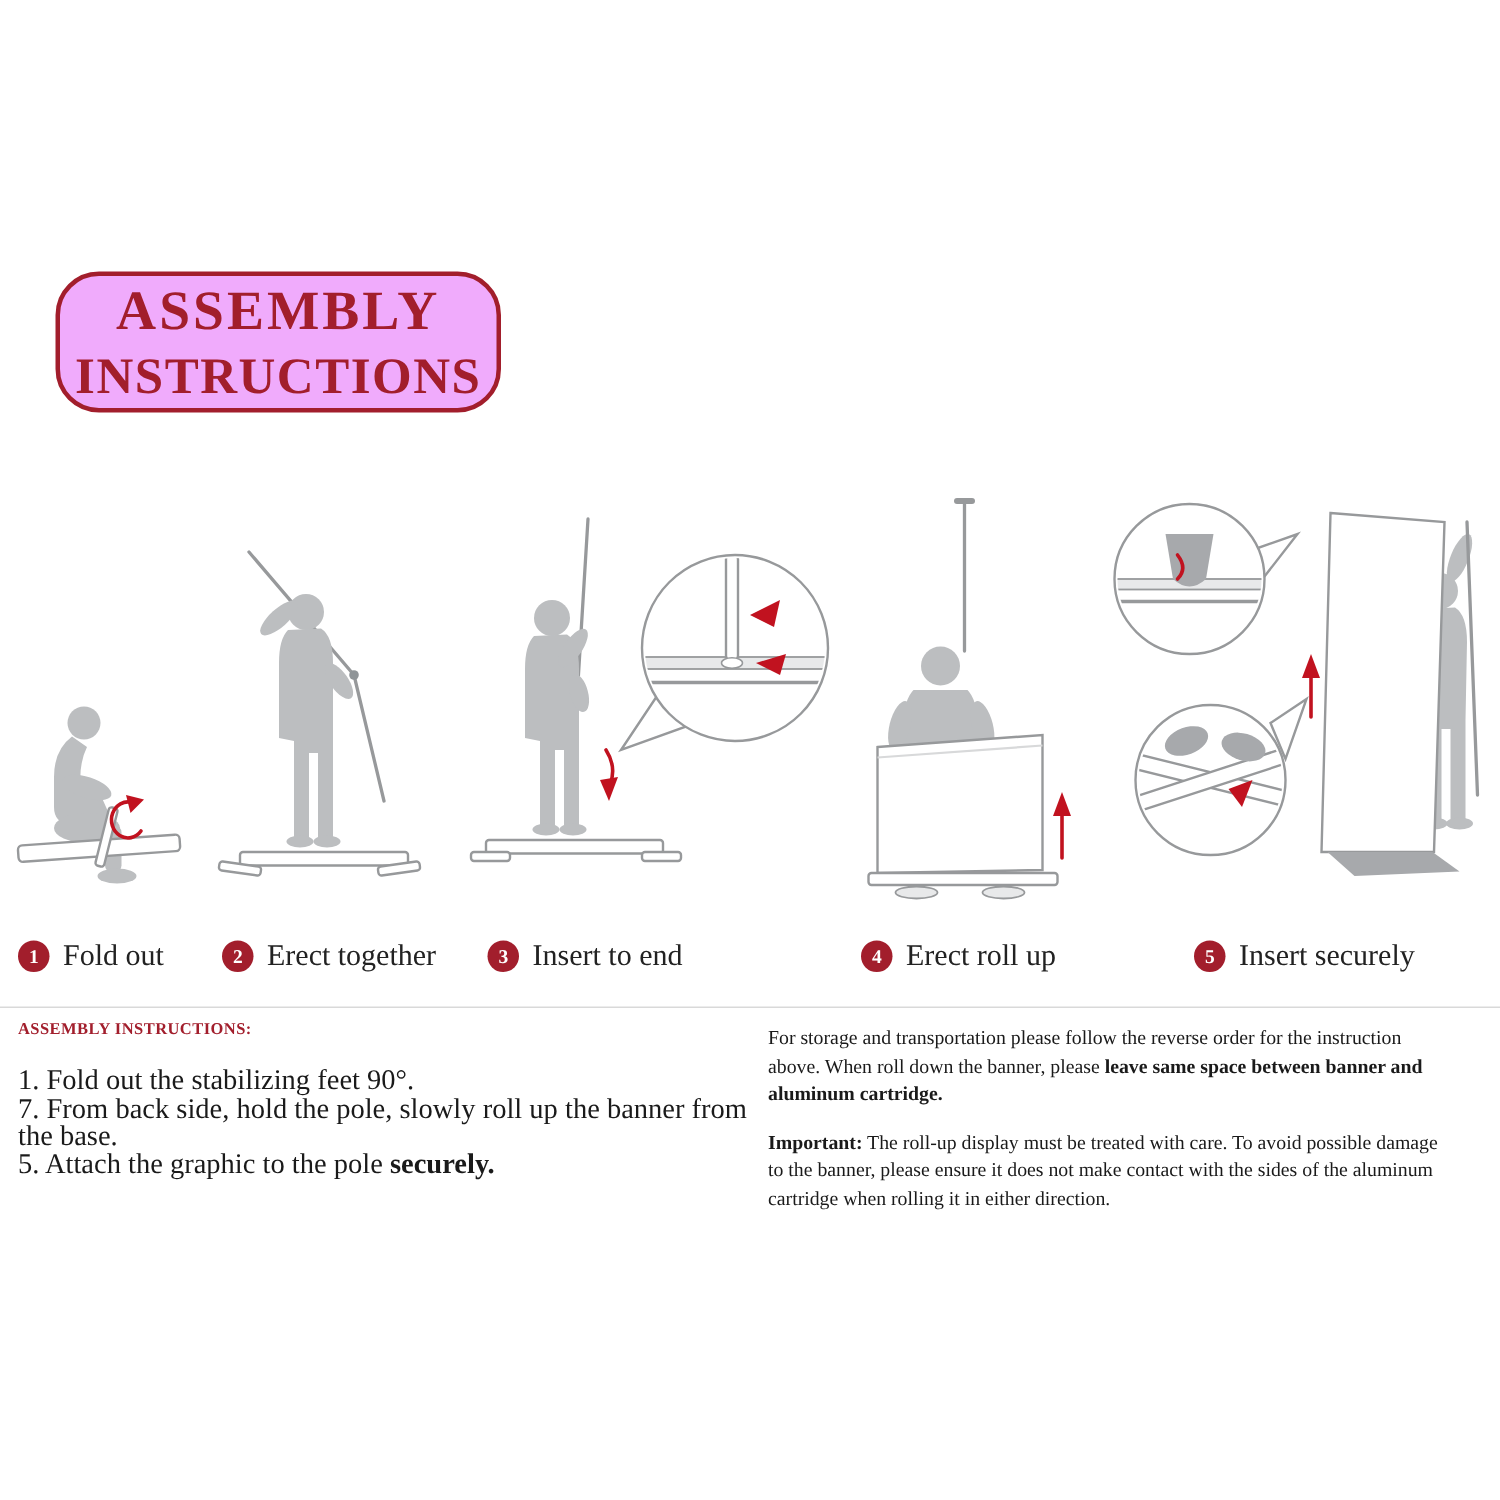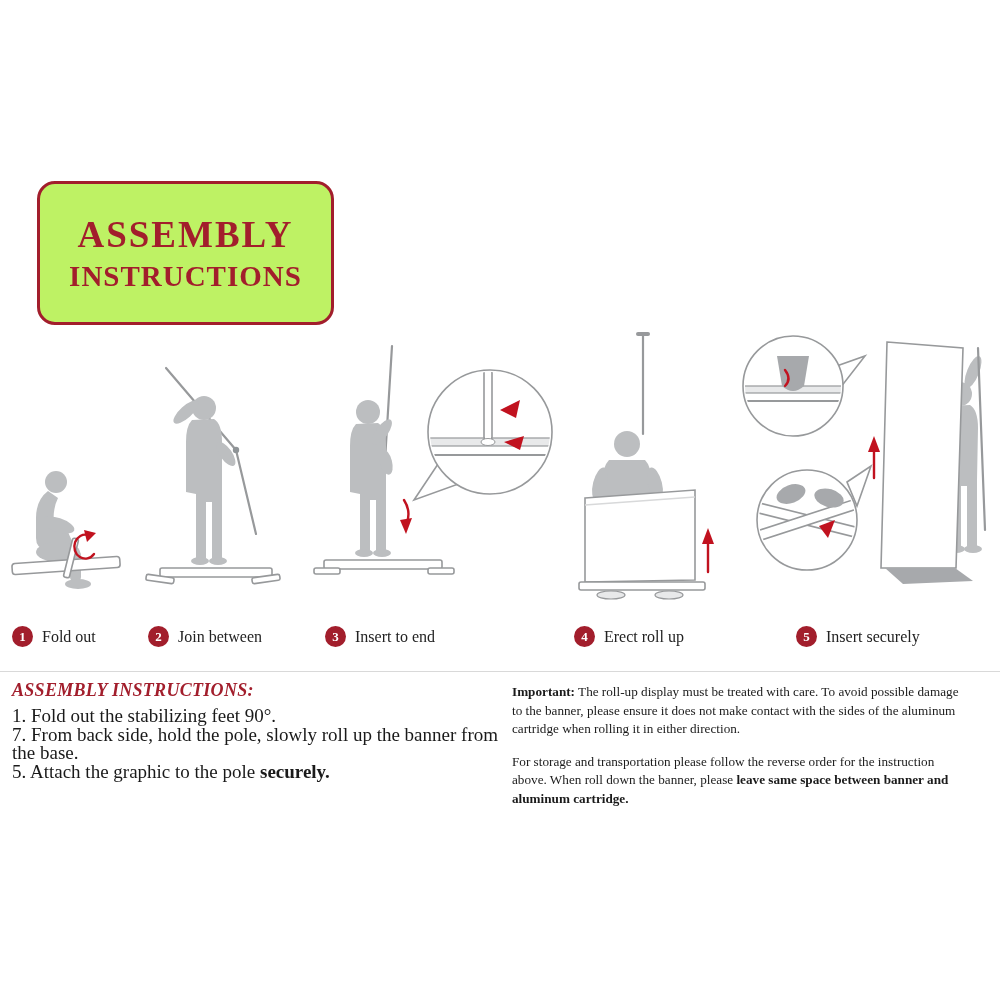--- a/index.html
+++ b/index.html
@@ -8,27 +8,27 @@
     --silhouette:#BCBEC0;
     --text:#1A1A1A;
     --divider:#D9D9D9;
   }
   *{box-sizing:border-box;margin:0;padding:0;}
   html,body{width:1000px;height:1000px;background:#ffffff;}
   body{position:relative;overflow:hidden;font-family:"Liberation Serif","DejaVu Serif",serif;color:var(--text);}
 
   
   .title-box{
-    position:absolute;left:37px;top:181px;width:297px;height:144px;
-    border:3.5px solid var(--accent);border-radius:18px;
+    position:absolute;left:37px;top:181px;width:297px;height:94px;
+    border:3.5px solid var(--accent);border-radius:29px;
     display:flex;flex-direction:column;align-items:center;justify-content:center;
-    gap:4px;background:#bef264;
+    gap:4px;background:#f0abfc;
   }
   .title-line1{font-size:37px;font-weight:bold;color:var(--accent);letter-spacing:2px;}
-  .title-line2{font-size:29px;font-weight:bold;color:var(--accent);letter-spacing:1px;}
+  .title-line2{font-size:34px;font-weight:bold;color:var(--accent);letter-spacing:1px;}
 
   
   .illu{position:absolute;}
   .illu svg{display:block;width:100%;height:100%;}
   .panel{fill:#ffffff;stroke:#97999B;stroke-width:1.6;}
   .soft{fill:#E8E9EA;stroke:#97999B;stroke-width:1.2;}
   .sil{fill:var(--silhouette,#BCBEC0);}
   .sil-dark{fill:#A7A9AC;}
   .ln{stroke:#97999B;stroke-width:2.2;fill:none;stroke-linecap:round;}
   .redline{stroke:var(--arrow,#C1121F);stroke-width:2.4;fill:none;stroke-linecap:round;}
@@ -40,28 +40,28 @@
   #illu-4{left:575px;top:332px;width:145px;height:280px;}
   #illu-5{left:735px;top:328px;width:255px;height:290px;}
 
   
   .step-marker{position:absolute;top:626px;display:flex;align-items:center;gap:9px;}
   #step-1{left:12px;} #step-2{left:148px;} #step-3{left:325px;} #step-4{left:574px;} #step-5{left:796px;}
   .step-num{
     width:21px;height:21px;border-radius:50%;background:var(--accent);
     color:#fff;font-size:13px;font-weight:bold;display:flex;align-items:center;justify-content:center;
   }
-  .step-label{font-size:16px;color:#222;}
+  .step-label{font-size:20px;color:#222;}
 
   
   .divider{position:absolute;left:0;top:671px;width:1000px;height:1px;background:var(--divider);}
 
   
   .instr-panel{position:absolute;left:12px;top:680px;width:486px;}
-  .instr-heading{font-size:18px;font-weight:bold;color:var(--accent);letter-spacing:0.3px;margin-bottom:6px;font-style:italic;}
+  .instr-heading{font-size:11px;font-weight:bold;color:var(--accent);letter-spacing:0.3px;margin-bottom:20px;}
   .instr-list{list-style:none;}
   .instr-list li{font-size:19px;line-height:18.5px;color:var(--text);}
   .bold{font-weight:bold;}
 
   .notes-panel{position:absolute;left:512px;top:683px;width:452px;}
   .notes-panel p{font-size:13.2px;line-height:18.5px;color:var(--text);}
   .notes-panel p + p{margin-top:14px;}
 </style>
 </head>
 <body>
@@ -229,21 +229,21 @@
     </g>
   </svg>
 </div>
 
 <div class="step-marker" id="step-1">
   <div class="step-num">1</div>
   <div class="step-label">Fold out</div>
 </div>
 <div class="step-marker" id="step-2">
   <div class="step-num">2</div>
-  <div class="step-label">Join between</div>
+  <div class="step-label">Erect together</div>
 </div>
 <div class="step-marker" id="step-3">
   <div class="step-num">3</div>
   <div class="step-label">Insert to end</div>
 </div>
 <div class="step-marker" id="step-4">
   <div class="step-num">4</div>
   <div class="step-label">Erect roll up</div>
 </div>
 <div class="step-marker" id="step-5">
@@ -256,15 +256,15 @@
 <div class="instr-panel">
   <div class="instr-heading">ASSEMBLY INSTRUCTIONS:</div>
   <ul class="instr-list">
     <li><span>1. Fold out the stabilizing feet 90°.</span><span class="bold"></span></li>
     <li><span>7. From back side, hold the pole, slowly roll up the banner from the base.</span><span class="bold"></span></li>
     <li><span>5. Attach the graphic to the pole </span><span class="bold">securely.</span></li>
   </ul>
 </div>
 
 <div class="notes-panel">
+  <p><span>For storage and transportation please follow the reverse order for the instruction above. When roll down the banner, please </span><span class="bold">leave same space between banner and aluminum cartridge.</span></p>
   <p><span class="bold">Important:</span><span> The roll-up display must be treated with care. To avoid possible damage to the banner, please ensure it does not make contact with the sides of the aluminum cartridge when rolling it in either direction.</span></p>
-  <p><span>For storage and transportation please follow the reverse order for the instruction above. When roll down the banner, please </span><span class="bold">leave same space between banner and aluminum cartridge.</span></p>
 </div>
 
 </body></html>

